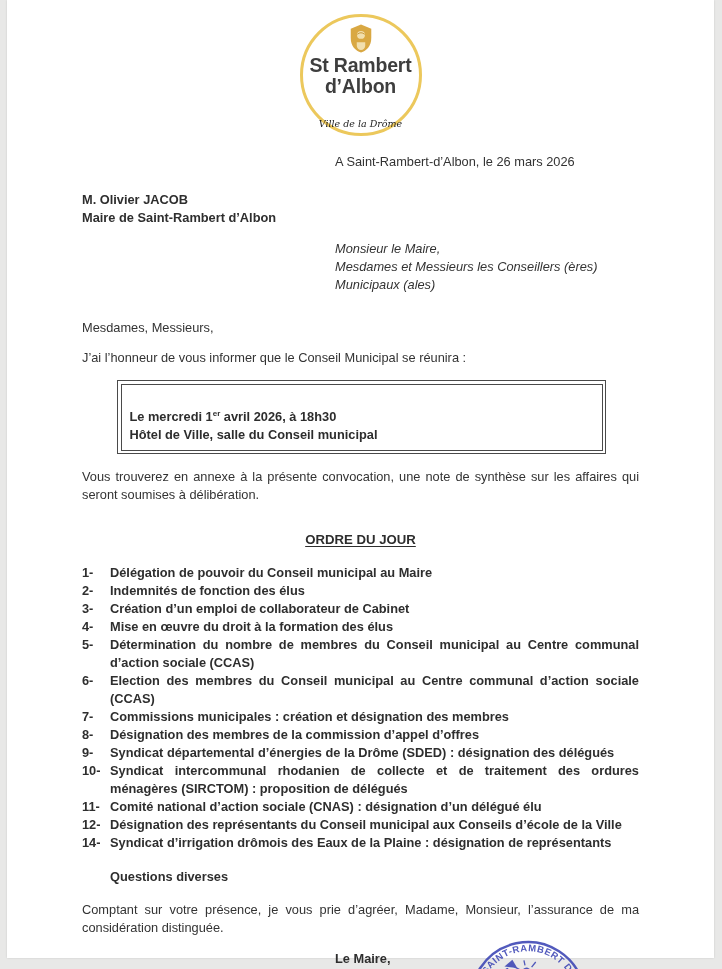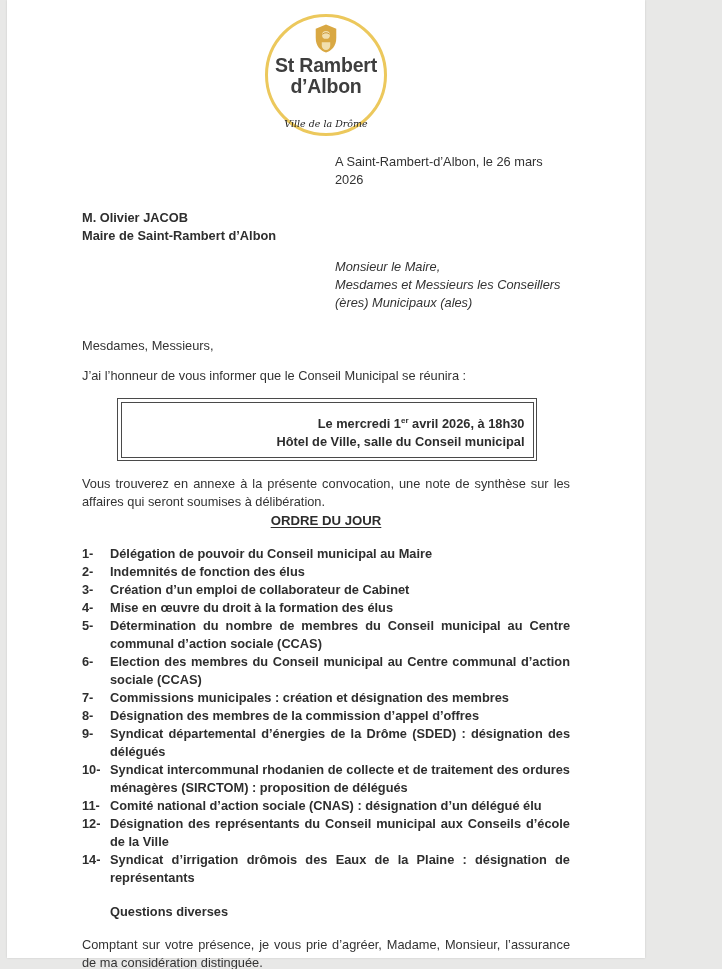--- a/index.html
+++ b/index.html
@@ -3,21 +3,21 @@
 <meta charset="utf-8">
 <style>
   html,body{margin:0;padding:0;}
   body{
     width:722px;height:969px;position:relative;overflow:hidden;
     background:#e8e8e7;
     font-family:"Liberation Sans",sans-serif;
     -webkit-font-smoothing:antialiased;
   }
   .sheet{
-    position:absolute;left:7px;top:0;width:638px;height:958px;
+    position:absolute;left:7px;top:0;width:707px;height:958px;
     background:#ffffff;
     box-shadow:0 0 2px rgba(0,0,0,.12);
   }
   .content{
     position:relative;
     padding:0 75px;
     color:#333;font-size:12.8px;line-height:18px;
   }
   
   .logo-circle{
@@ -41,28 +41,28 @@
   .recipients{margin-top:13px;margin-left:253px;font-style:italic;}
   .salutation{margin-top:25px;}
   .intro{margin-top:12px;}
   
   .meeting-box{
     margin:13px 33px 0 35px;
     border:1.6px solid #4a4a4a;padding:2.5px;
   }
   .meeting-box-inner{
     border:1px solid #4a4a4a;
-    padding:9px 8px 6px;
-    text-align:right;font-weight:bold;color:#2d2d2d;
+    padding:20px 8px 6px;
+    text-align:left;font-weight:bold;color:#2d2d2d;
   }
   .meeting-box-inner sup{font-size:8px;}
   .annex{margin-top:14px;text-align:justify;}
   
   .agenda-heading{
-    margin-top:1px;text-align:center;font-weight:bold;color:#2d2d2d;
+    margin-top:27px;text-align:center;font-weight:bold;color:#2d2d2d;
     font-size:13.2px;text-decoration:underline;text-underline-offset:2px;
   }
   .agenda{margin-top:15px;font-weight:bold;color:#2e2e2e;}
   .agenda-row{display:flex;}
   .agenda-num{width:28px;flex:0 0 28px;}
   .agenda-text{flex:1;text-align:justify;}
   .agenda-footer{margin-top:16px;margin-left:28px;font-weight:bold;color:#2e2e2e;}
   .closing{margin-top:15px;text-align:justify;}
   
   .closing-block{position:relative;margin-top:13px;height:112px;}

